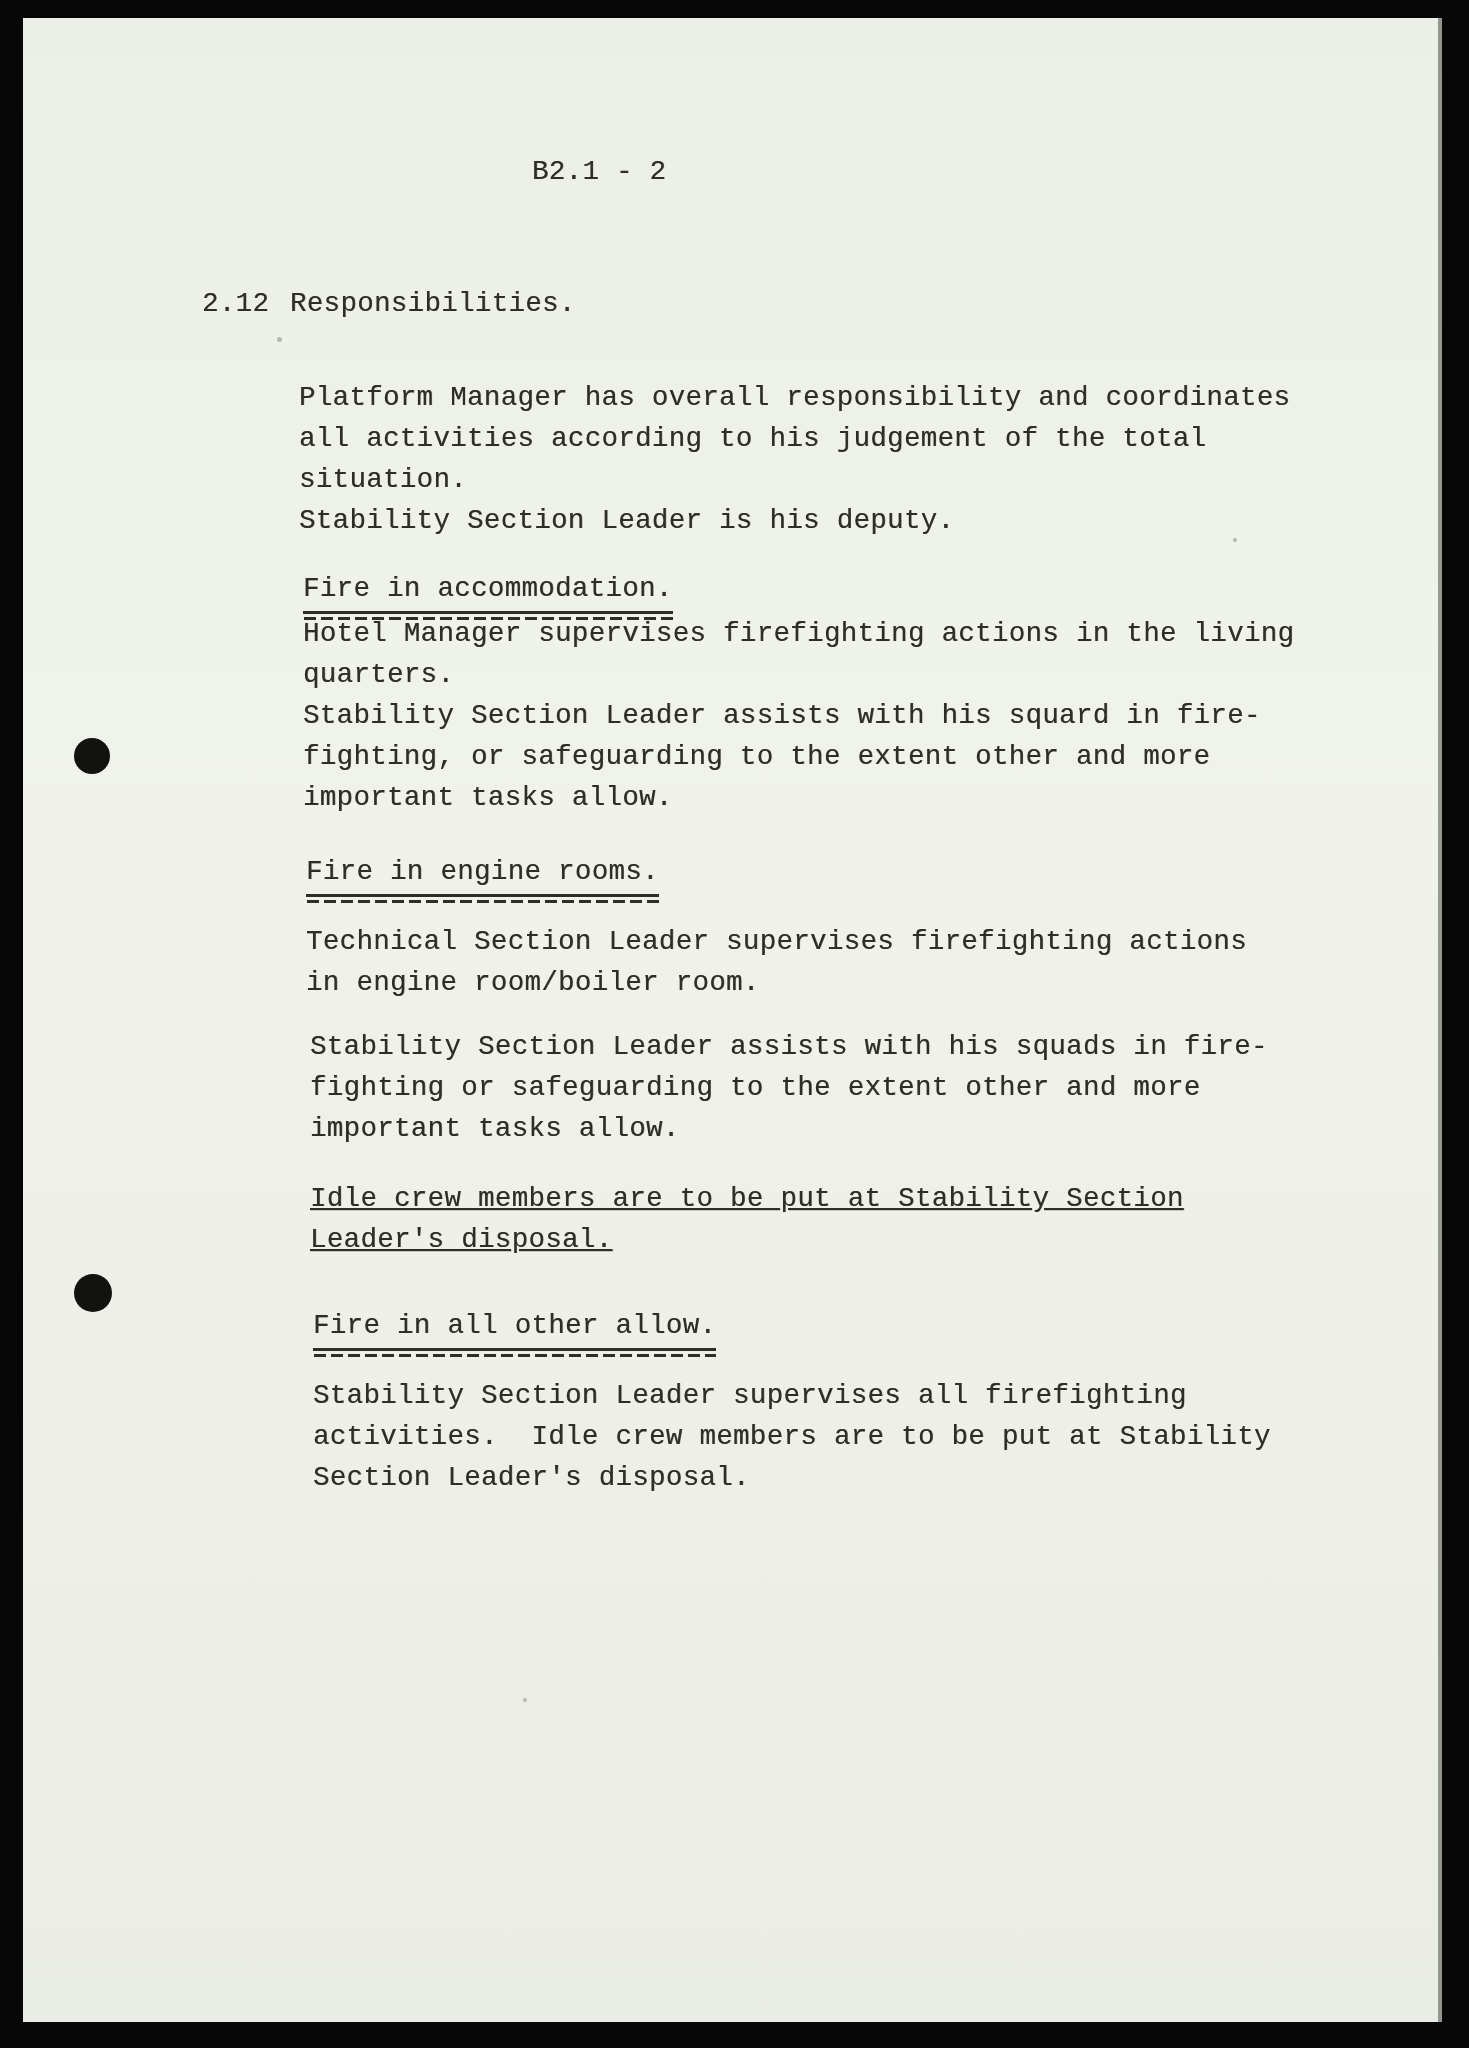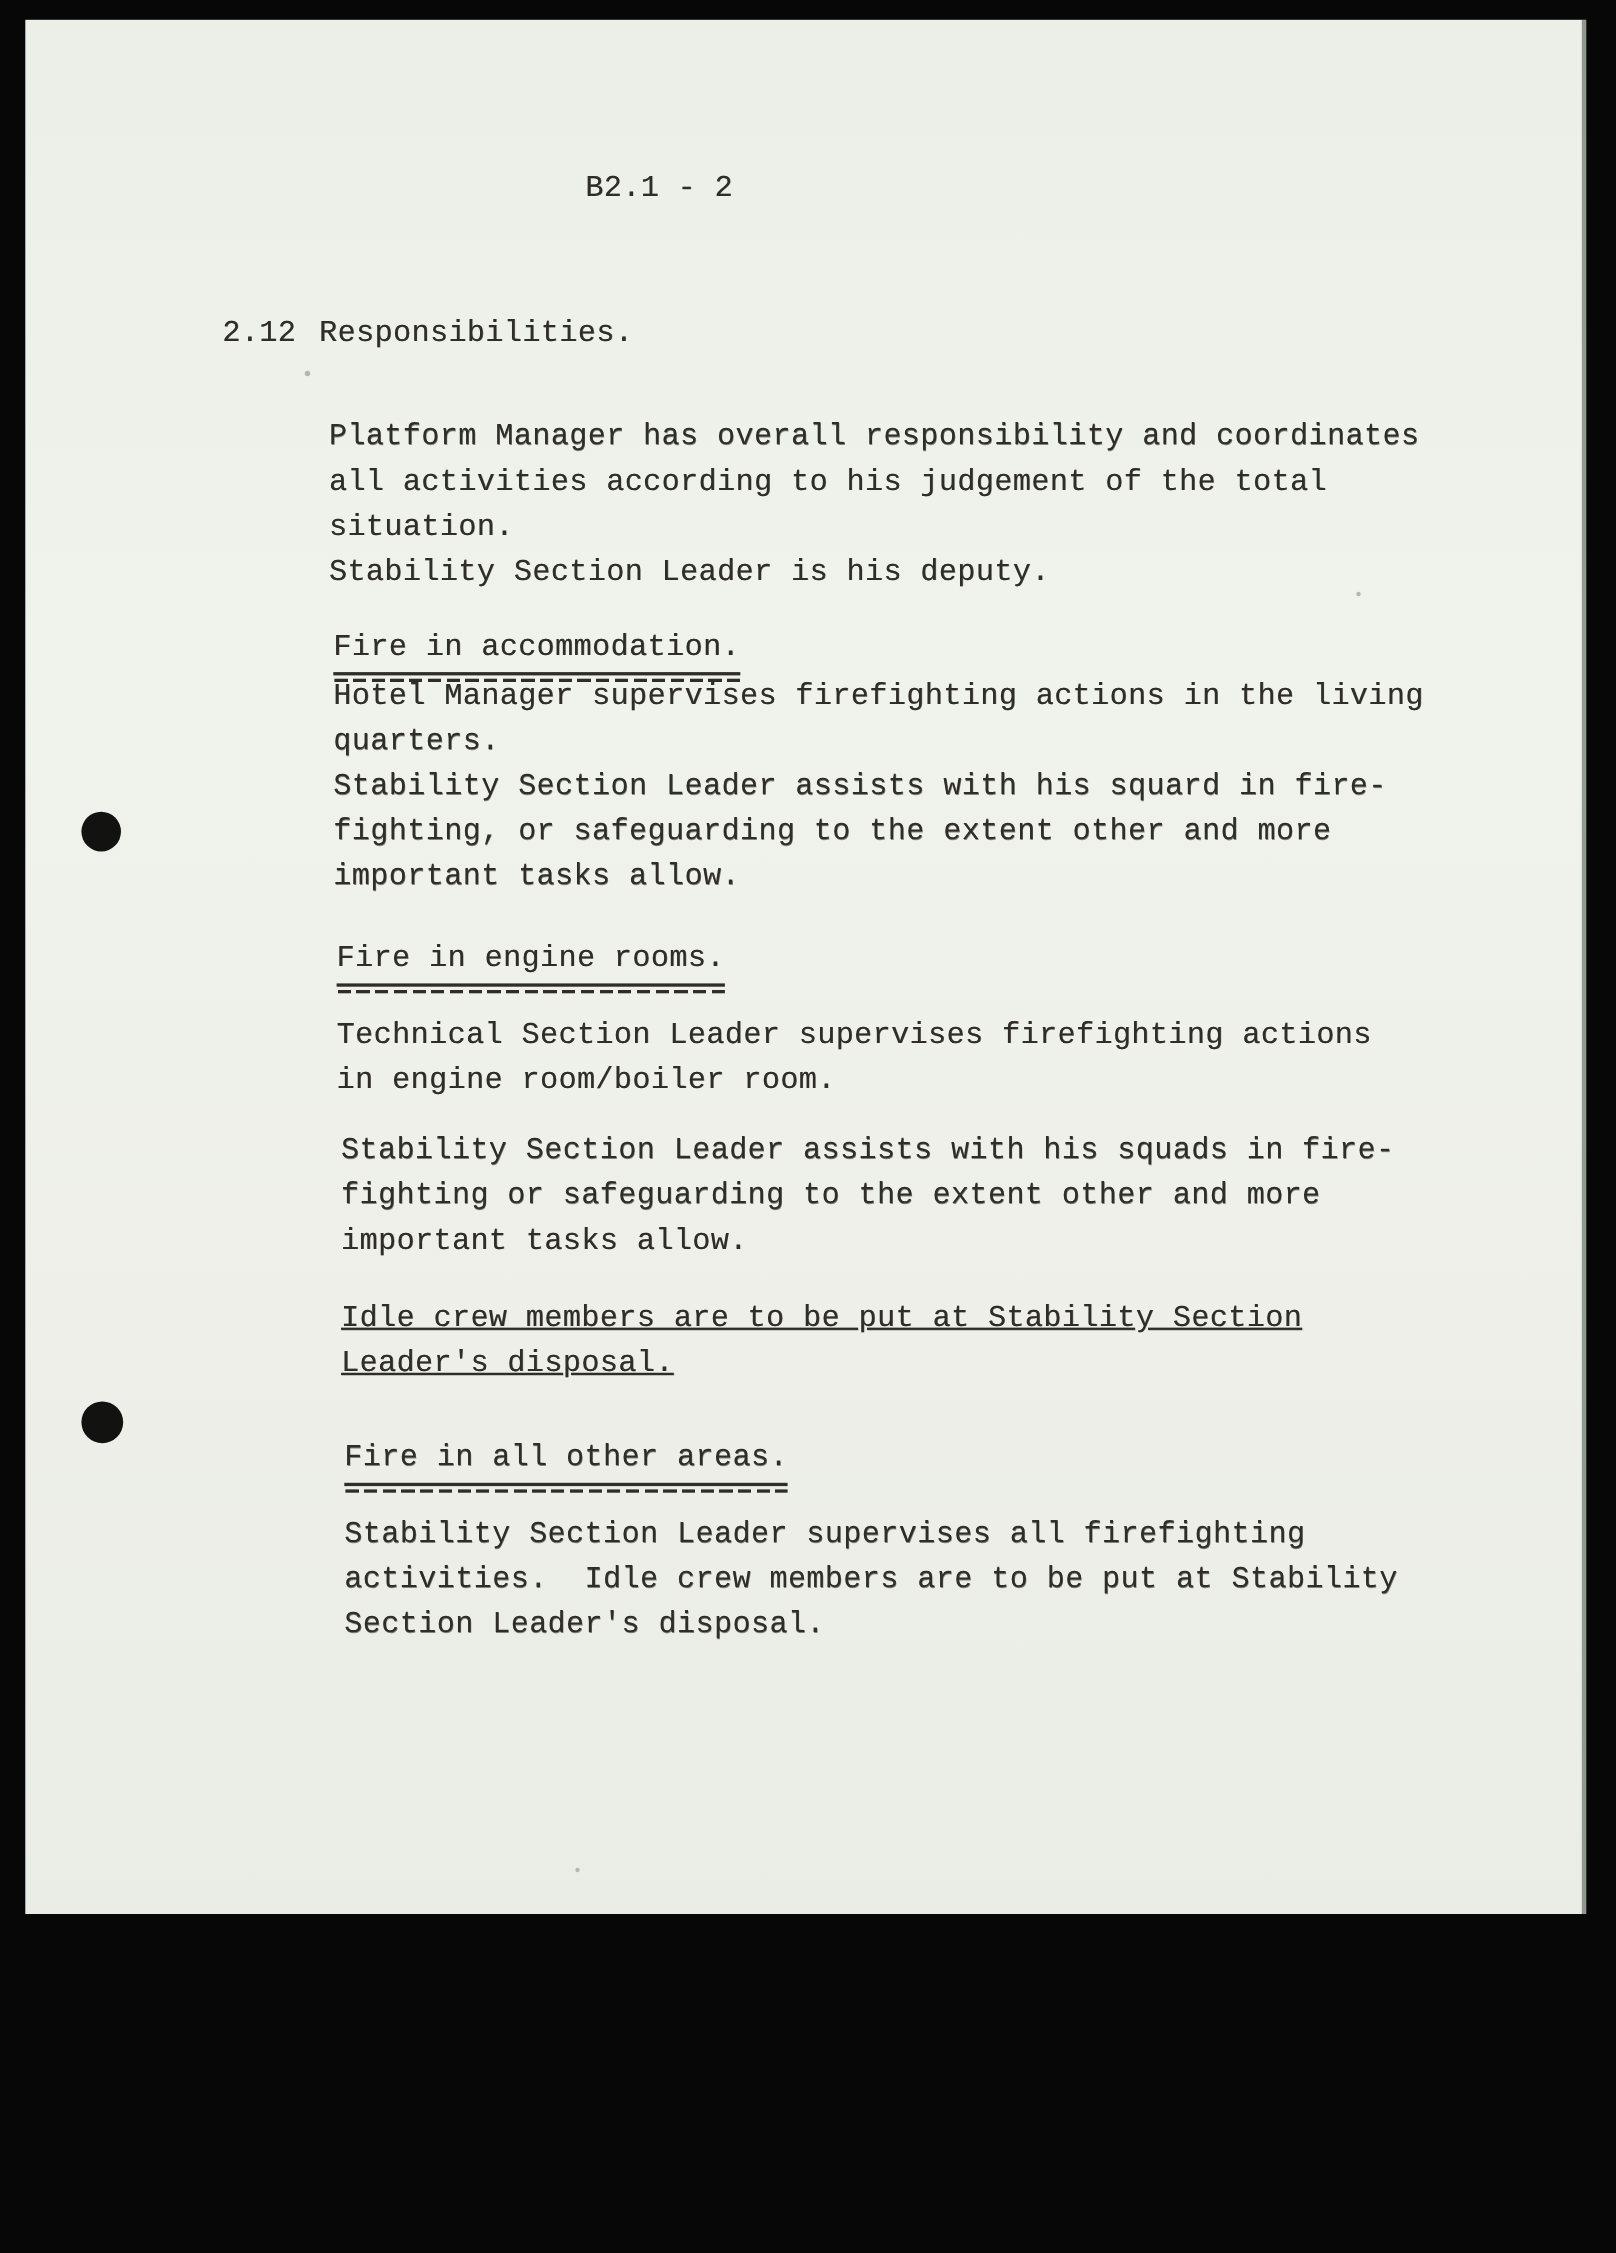--- a/index.html
+++ b/index.html
@@ -6,21 +6,21 @@
   body{
     width:1469px;height:2048px;
     background:#070707;
     position:relative;
     overflow:hidden;
     font-family:"Liberation Mono","DejaVu Sans Mono",monospace;
   }
   .page{
     position:absolute;
     left:23px;top:18px;
-    width:1419px;height:1722px;
+    width:1419px;height:2004px;
     background:linear-gradient(180deg,#eceee8 0%,#f0f2ec 35%,#edefe8 70%,#eaede5 100%);
     overflow:hidden;
   }
   .edge-sliver{
     position:absolute;right:0;top:0;width:4px;height:100%;
     background:#243021;opacity:.45;
   }
   .txt{
     position:absolute;
     color:#2f2d28;
@@ -80,21 +80,21 @@
   <div class="txt" style="left:283px;top:903px;">Technical Section Leader supervises firefighting actions
 in engine room/boiler room.</div>
 
   <div class="txt" style="left:287px;top:1008px;">Stability Section Leader assists with his squads in fire-
 fighting or safeguarding to the extent other and more
 important tasks allow.</div>
 
   <div class="txt" style="left:287px;top:1160px;text-decoration:underline;">Idle crew members are to be put at Stability Section
 Leader's disposal.</div>
 
-  <div class="txt" style="left:290px;top:1287px;"><span class="t-heading">Fire in all other areas.</span></div>
+  <div class="txt" style="left:290px;top:1287px;"><span class="t-heading">Fire in all other allow.</span></div>
 
   <div class="txt" style="left:290px;top:1357px;">Stability Section Leader supervises all firefighting
 activities.  Idle crew members are to be put at Stability
 Section Leader's disposal.</div>
 
 
   <div class="hole" style="left:51px;top:720px;width:36px;height:36px;"></div>
   <div class="hole" style="left:51px;top:1256px;width:38px;height:38px;"></div>
 
   <div class="speck" style="left:254px;top:319px;width:5px;height:5px;"></div>

